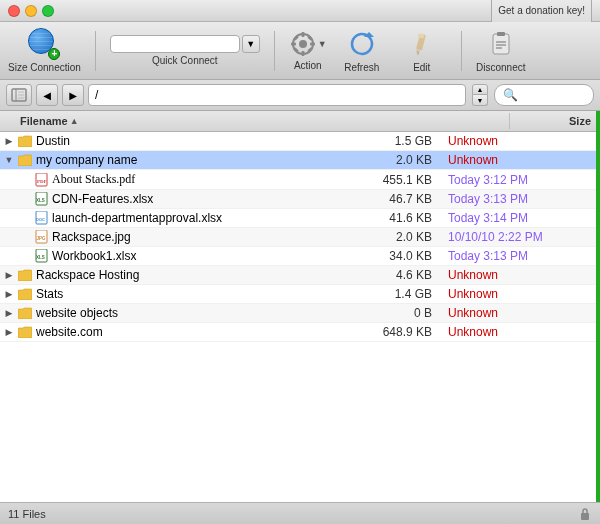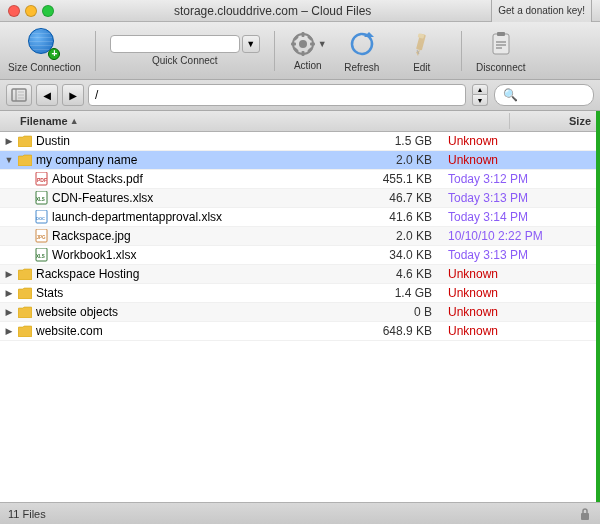--- a/index.html
+++ b/index.html
@@ -412,21 +412,20 @@
   </style>
 </head>
 <body>
 
 <div class="title-bar">
   <div class="traffic-lights">
     <div class="traffic-light tl-close"></div>
     <div class="traffic-light tl-minimize"></div>
     <div class="traffic-light tl-maximize"></div>
   </div>
-  <span class="title-text">storage.clouddrive.com – Cloud Files</span>
   <button class="donation-btn">Get a donation key!</button>
 </div>
 
 <div class="toolbar">
 
   <div class="tool-item">
     <div class="tool-icon">
       <div class="open-conn-icon">
         <div class="globe-circle">
           <div class="globe-overlay"></div>
@@ -559,21 +558,21 @@
               <svg width="14" height="12" viewBox="0 0 14 12">
       <path d="M0 3 Q0 2 1 2 L5 2 L6 1 L13 1 Q14 1 14 2 L14 11 Q14 12 13 12 L1 12 Q0 12 0 11 Z" fill="#f0c040" stroke="#c89a00" stroke-width="0.5"></path>
     </svg>
             </span>
       <span>my company name</span>
     </div>
     <div class="row-size">2.0 KB</div>
     <div class="row-modified unknown">Unknown</div>
   </div>
         <div class="file-row">
-    <div class="row-name" style="padding-left:20px;">
+    <div class="row-name" style="padding-left:20px;font-family:Liberation Serif, serif;">
       <span style="width:10px;display:inline-block;"></span>
       <span class="file-icon">
               <svg width="13" height="14" viewBox="0 0 13 14">
       <rect x="1" y="0" width="11" height="13" rx="1" fill="#fff" stroke="#cc4444" stroke-width="1"></rect>
       <text x="2" y="10" font-size="5" fill="#cc4444" font-weight="bold">PDF</text>
     </svg>
             </span>
       <span>About Stacks.pdf</span>
     </div>
     <div class="row-size">455.1 KB</div>

